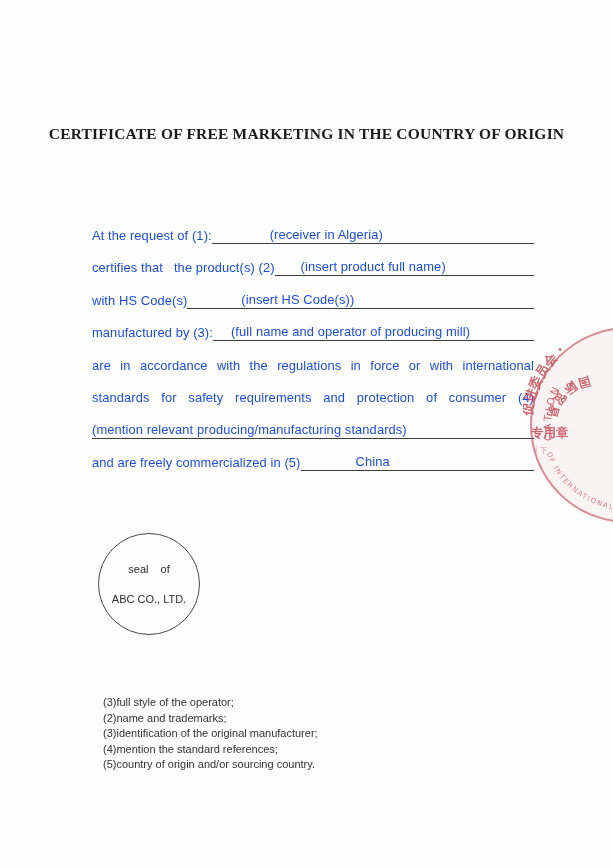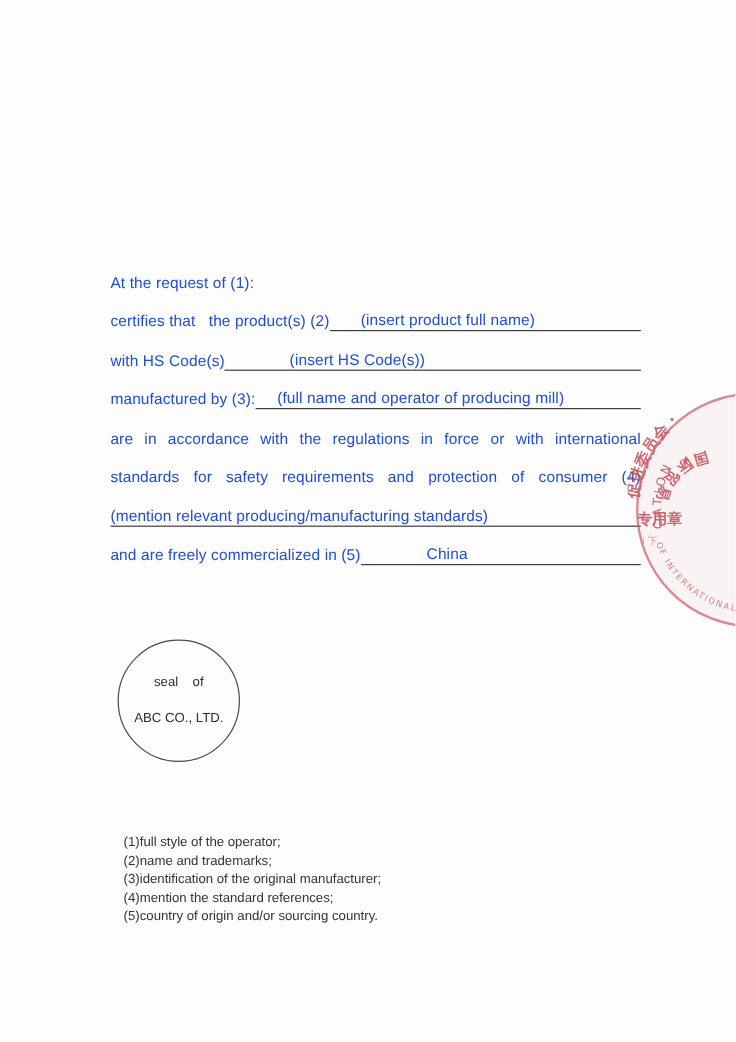--- a/index.html
+++ b/index.html
@@ -58,26 +58,32 @@
     position:absolute; left:103px; top:695px;
     font-size:11px; line-height:15.5px; color:#333;
   }
 </style>
 </head>
 <body>
 
 <div class="page">
 
   <div class="title">
+    <div>CERTIFICATE OF FREE MARKETING IN THE COUNTRY OF ORIGIN</div>
   </div>
 
   <div class="body-text">
 
     <div class="bline">
       <span class="prefix">At the request of (1):</span>
+      <span class="fill">
+        <span class="gap" style="width:58px"></span>
+        <span class="hint">(receiver in Algeria)</span>
+        <span class="rest"></span>
+      </span>
     </div>
 
     <div class="bline">
       <span class="prefix">certifies that   the product(s) (2)</span>
       <span class="fill">
         <span class="gap" style="width:26px"></span>
         <span class="hint">(insert product full name)</span>
         <span class="rest"></span>
       </span>
     </div>
@@ -150,20 +156,20 @@
     </text>
     <text font-size="7" letter-spacing="1.5" fill="#c4515c" fill-opacity="0.8" font-family="'DejaVu Sans',sans-serif">
       <textPath href="#ringBottom" startOffset="6%">OF INTERNATIONAL</textPath>
     </text>
     <text x="8" y="112" font-size="12.5" font-weight="bold" fill="#c4515c" font-family="'DejaVu Sans',sans-serif">专用章</text>
     <text x="12" y="128" font-size="8" fill="#c4515c" fill-opacity="0.65" font-family="'DejaVu Sans',sans-serif">i 下</text>
     <text x="44" y="62" font-size="9" fill="#c4515c">★</text>
   </svg>
 
   <div class="footnotes">
-    <div class="fn-line">(1)full style of the operator;</div>
+    <div class="fn-line">(3)full style of the operator;</div>
     <div class="fn-line">(2)name and trademarks;</div>
     <div class="fn-line">(3)identification of the original manufacturer;</div>
     <div class="fn-line">(4)mention the standard references;</div>
     <div class="fn-line">(5)country of origin and/or sourcing country.</div>
   </div>
 
 </div>
 
 </body></html>

